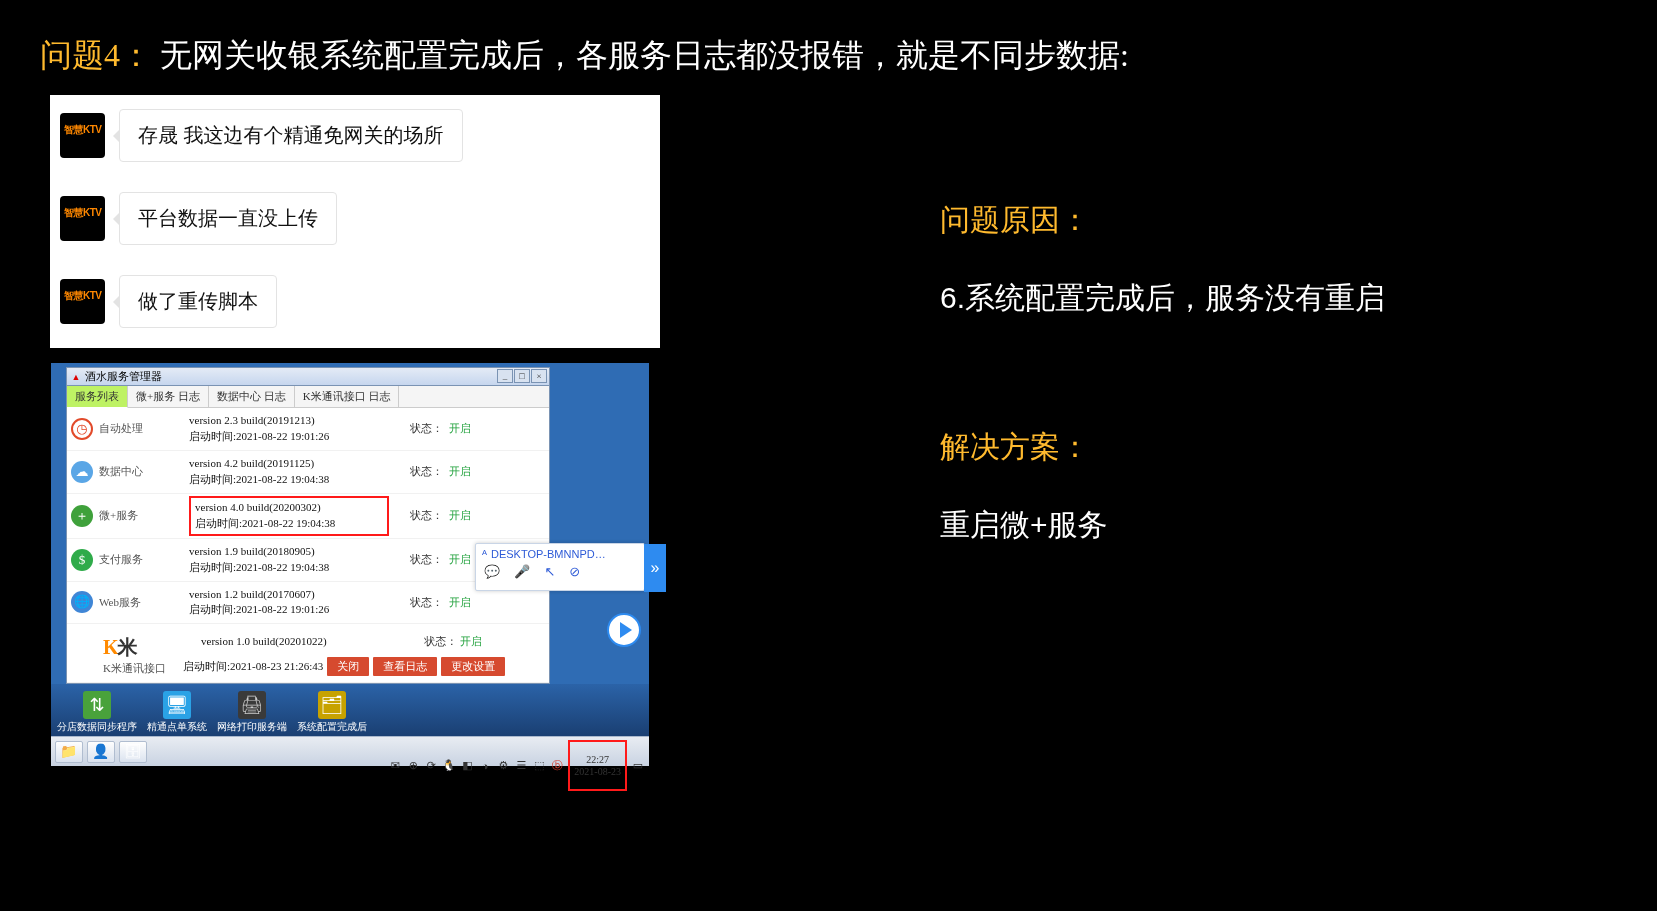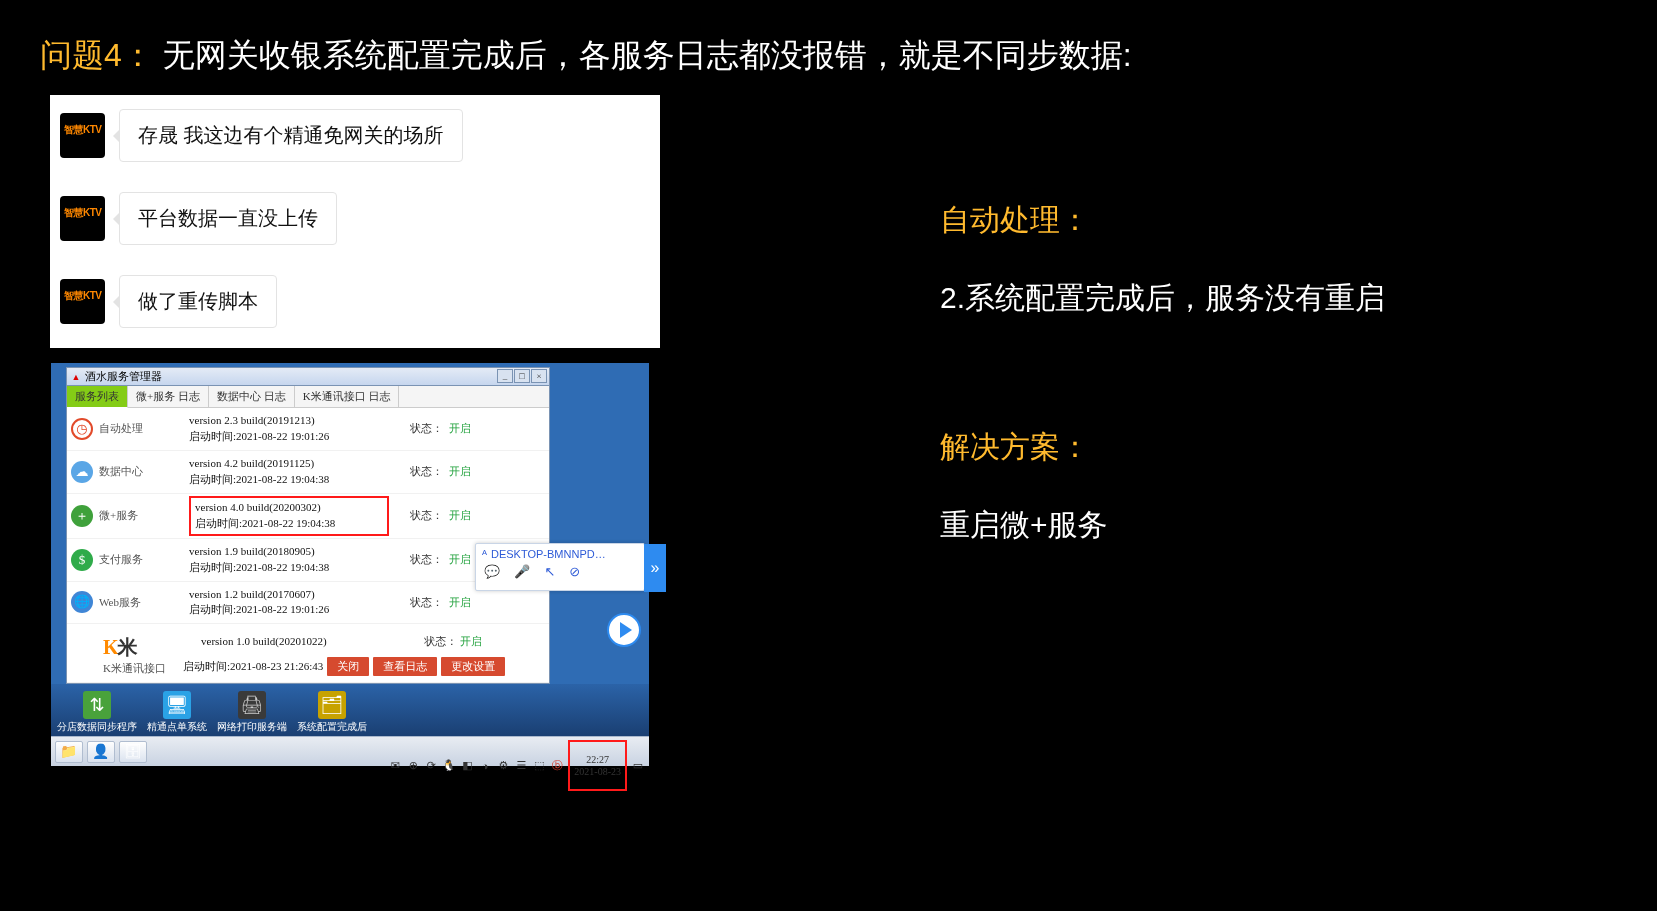--- a/index.html
+++ b/index.html
@@ -7,21 +7,21 @@
     margin: 0;
     padding: 0;
     background: #000;
     color: #fff;
     font-family: "Microsoft YaHei", Arial, sans-serif;
     width: 1657px;
     height: 911px;
     overflow: hidden;
   }
   .slide { position: relative; width: 100%; height: 100%; padding: 24px 40px; }
-  .title-line { font-size: 32px; margin: 10px 0 40px 0; }
+  .title-line { font-size: 32px; margin: 10px 0 40px 0; font-family: Liberation Serif, serif; }
   .q-label { color: #ffba2e; }
   .q-text { color: #fff; }
   .left-col { position: absolute; left: 50px; top: 95px; width: 610px; }
   .right-col { position: absolute; left: 940px; top: 200px; width: 660px; }
 
   
   .chat-box { background: #fff; padding: 14px 10px 20px 10px; }
   .chat-row { display: flex; align-items: center; margin-bottom: 30px; }
   .chat-row:last-child { margin-bottom: 0; }
   .avatar {
@@ -62,21 +62,21 @@
   .win-titlebar .win-icon { width: 10px; height: 10px; margin-right: 4px;
     display:inline-flex; align-items:center; justify-content:center; font-size:9px; color:#d00;}
   .win-btns { position:absolute; right:2px; top:1px; display:flex; gap:1px;}
   .win-btn { width:16px; height:14px; background:#d8e2f0; border:1px solid #7a93b3;
     font-size:9px; display:flex; align-items:center; justify-content:center; color:#333;}
   .tabs {
     display:flex; background:#f5f5f5; border-bottom:1px solid #ccc;
     font-size:11px;
   }
   .tab { padding:3px 8px; border-right:1px solid #ccc; color:#333; cursor:pointer; white-space:nowrap;}
-  .tab.active { background:#84cc16; border-bottom:1px solid #fff; margin-bottom:-1px;}
+  .tab.active { background:#bef264; border-bottom:1px solid #fff; margin-bottom:-1px;}
   .svc-list { background:#fff; font-size:11px; }
   .svc-row {
     display:grid;
     grid-template-columns: 28px 90px 200px 60px 70px;
     align-items:center; padding:5px 4px; border-bottom:1px solid #f1f1f1;
     position: relative;
   }
   .svc-row.hl .vbox { border: 2px solid #ff1a1a; padding: 2px 4px; margin:-3px 0; }
   .svc-icon { width:22px; height:22px; border-radius:50%; display:flex;
     align-items:center; justify-content:center; font-size:13px; }
@@ -351,21 +351,21 @@
             <div>22:27</div>
             <div>2021-08-23</div>
           </span>
           <span class="tray-ico">▭</span>
         </div>
       </div>
     </div>
   </div>
 
   <div class="right-col">
-    <div class="sec-title">自动处理：</div>
-    <div class="sec-body">2.系统配置完成后，服务没有重启</div>
+    <div class="sec-title">问题原因：</div>
+    <div class="sec-body">6.系统配置完成后，服务没有重启</div>
 
     <div class="sol-block">
       <div class="sec-title">解决方案：</div>
       <div class="sec-body">重启微+服务</div>
     </div>
   </div>
 </div>
 
 </body></html>

